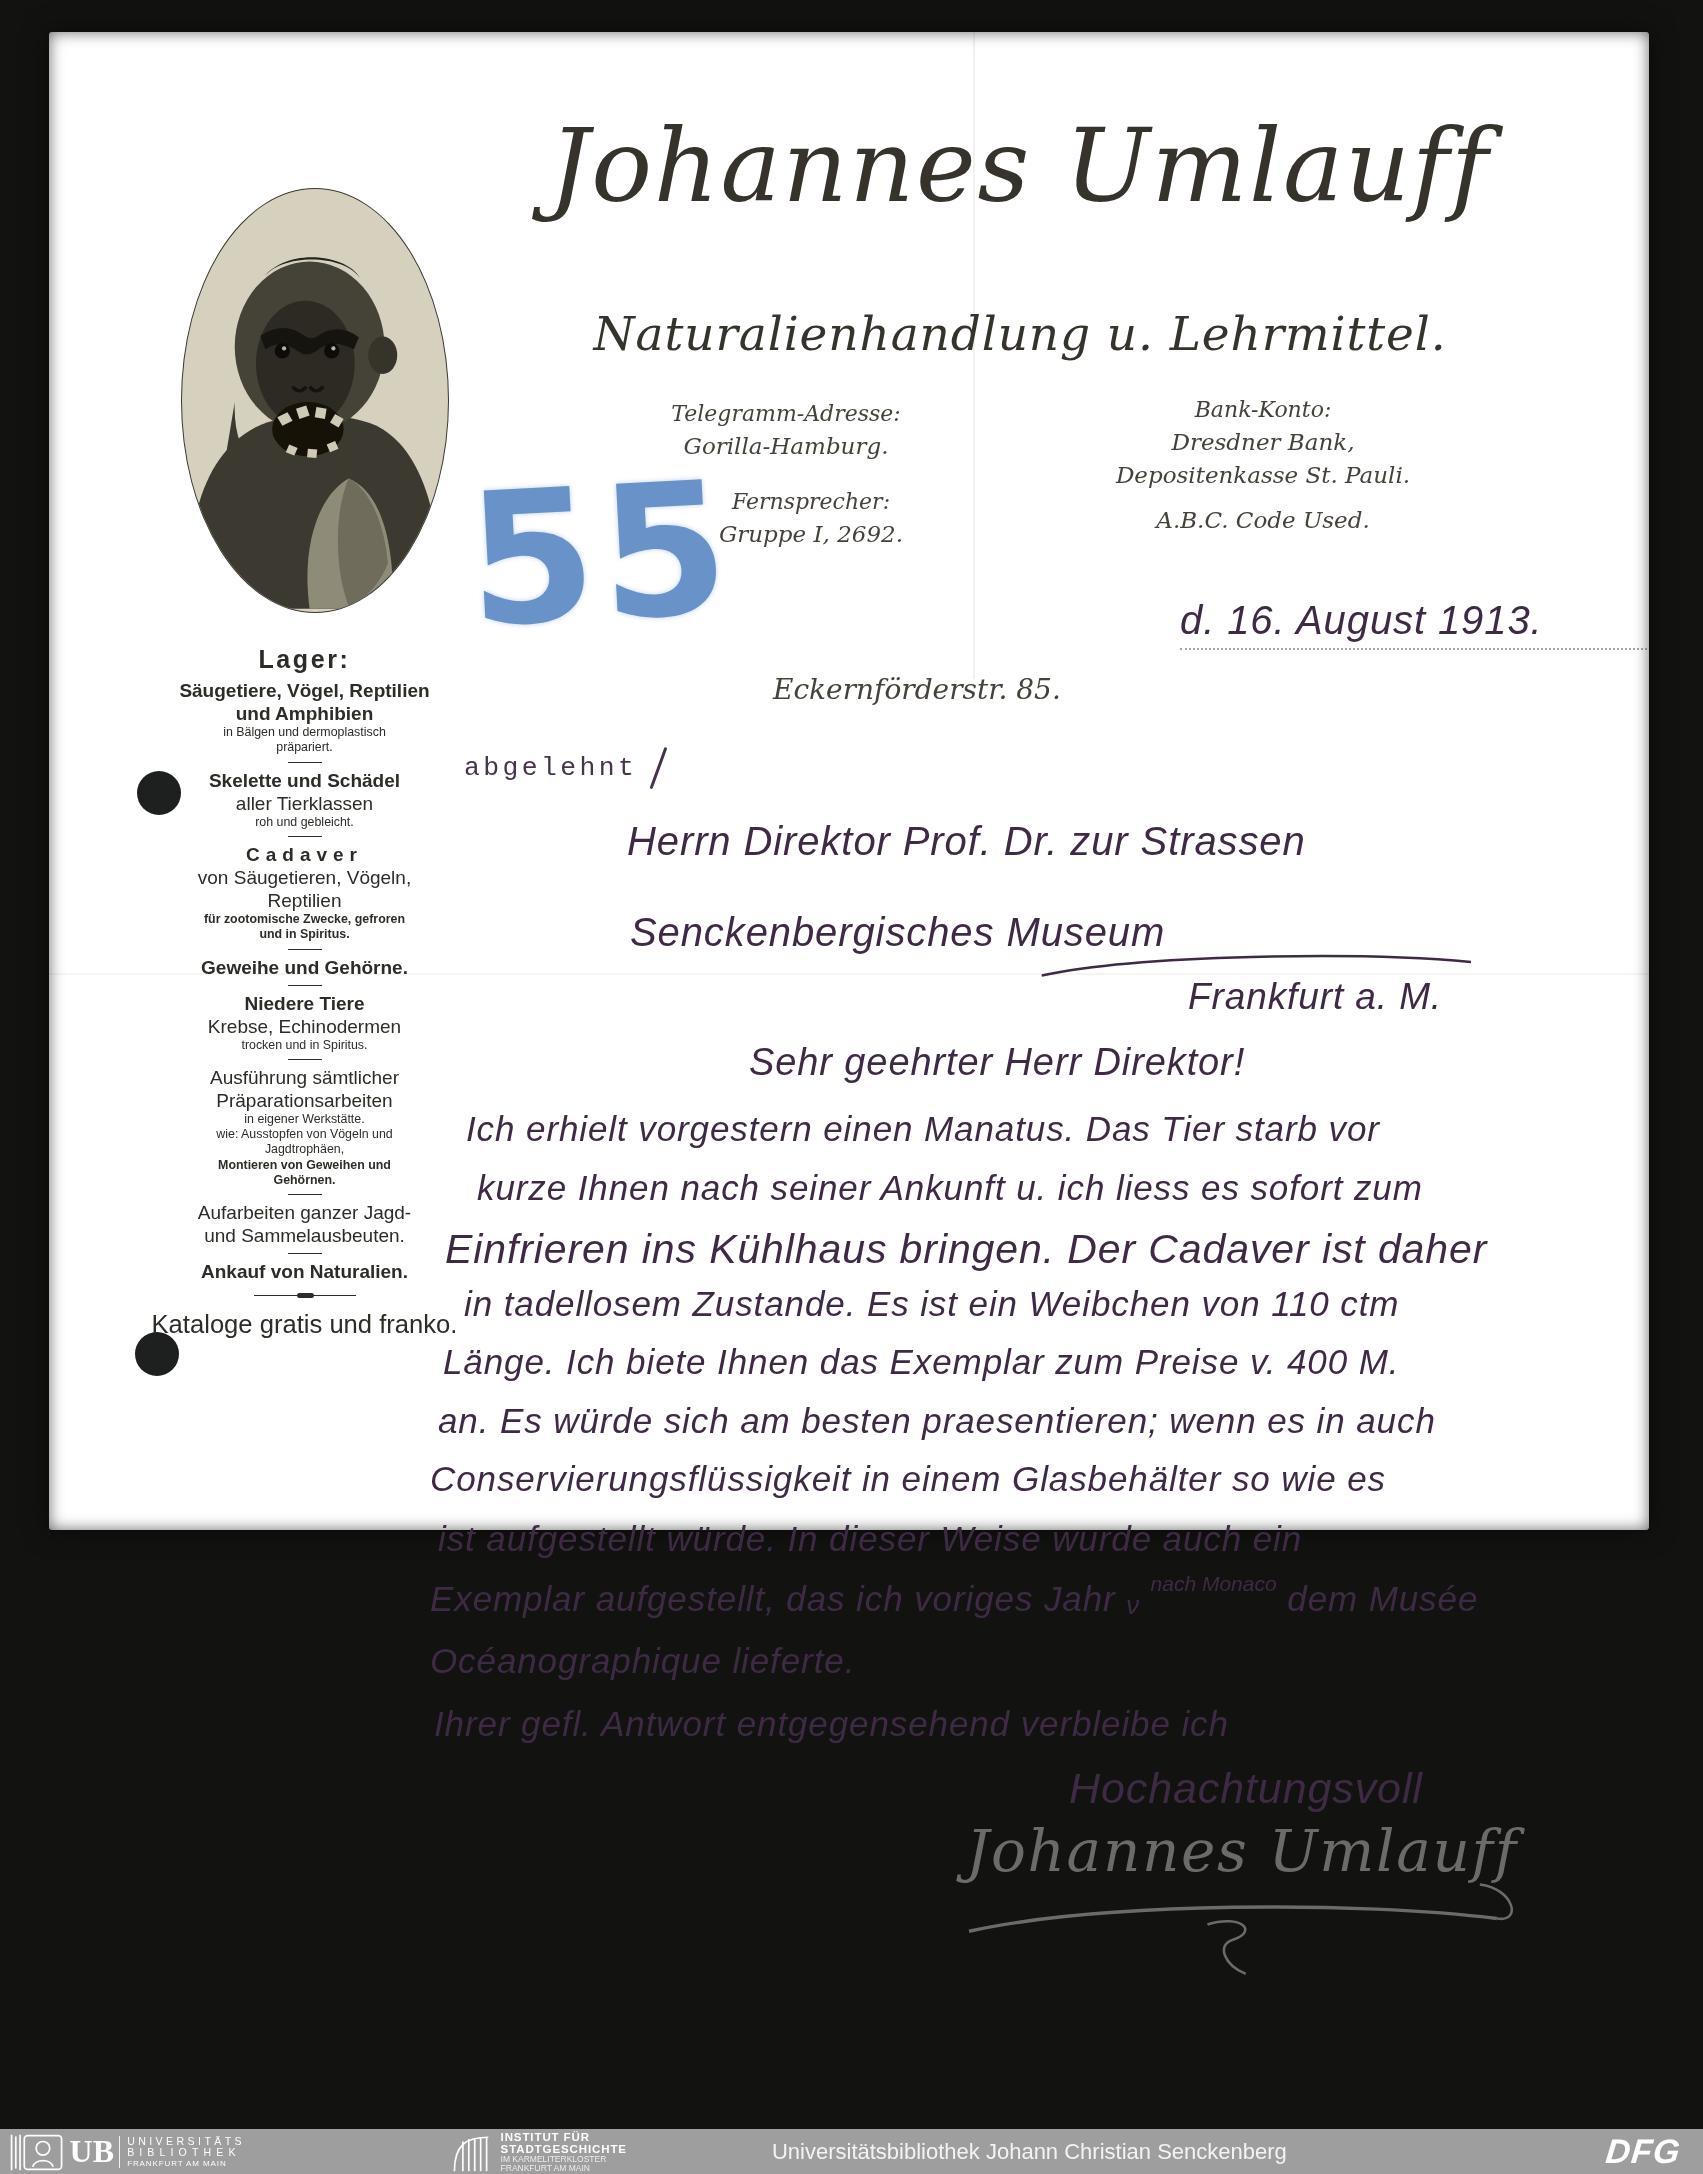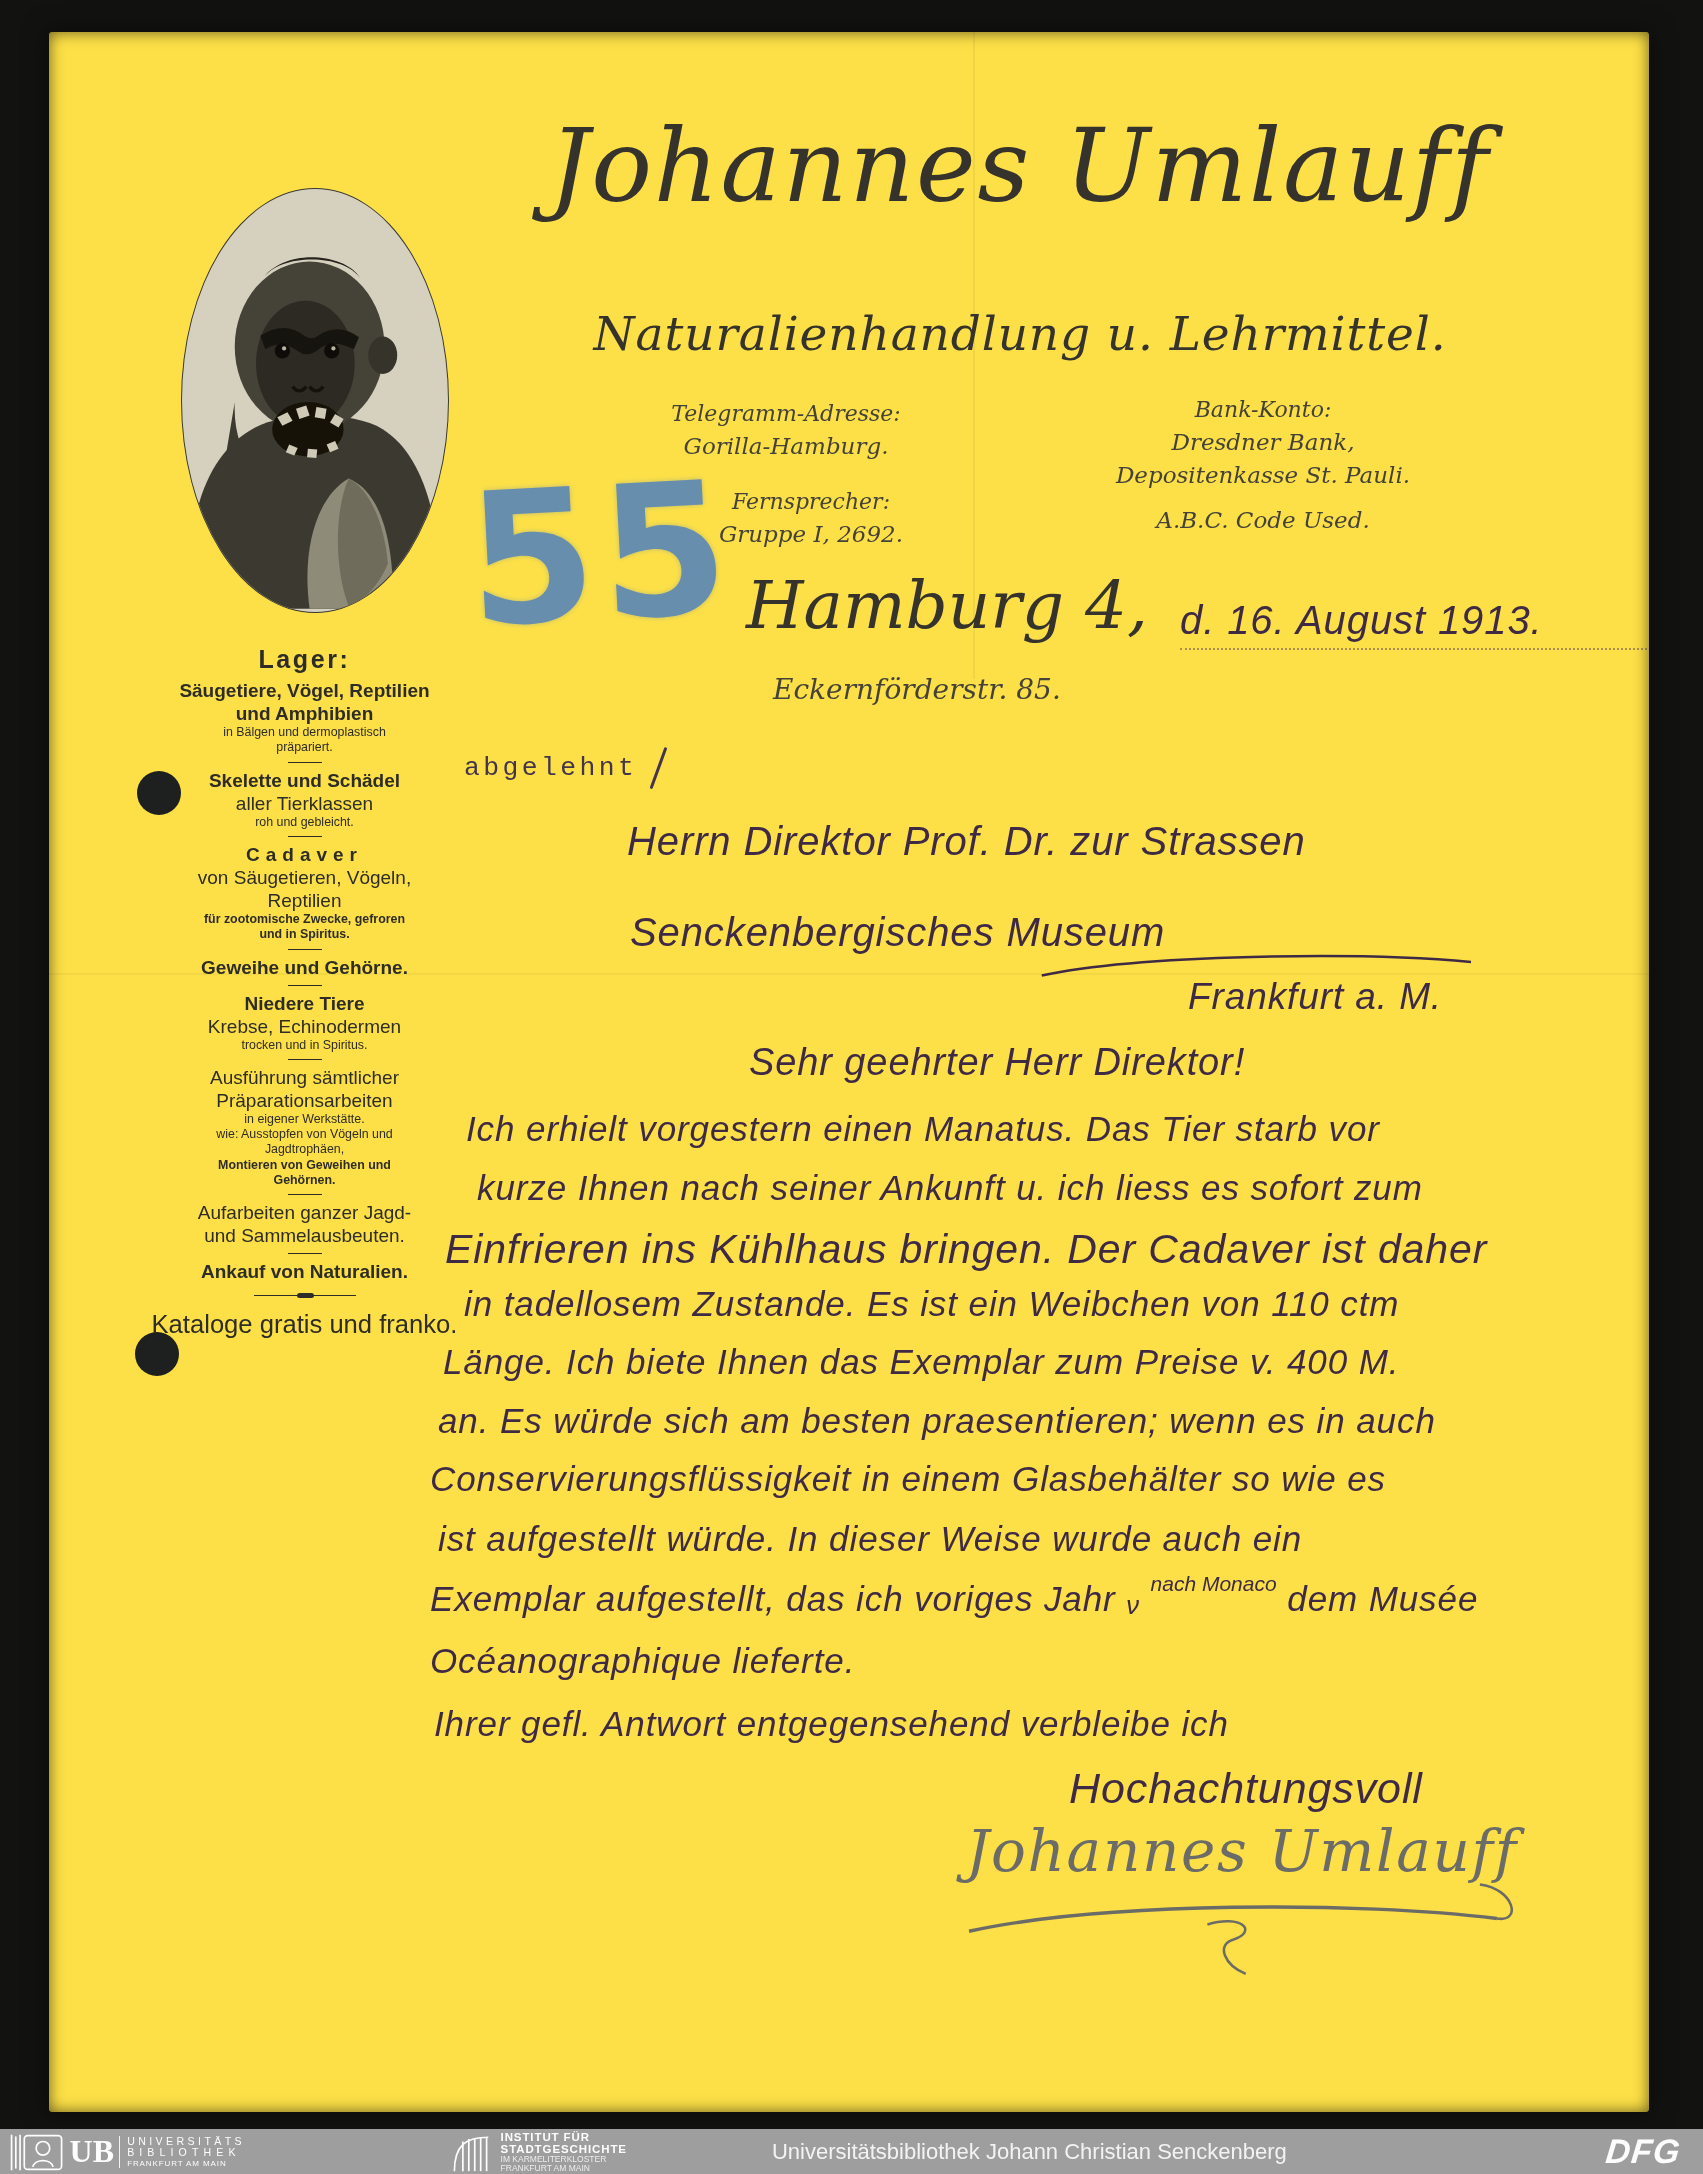--- a/index.html
+++ b/index.html
@@ -1,20 +1,20 @@
 <!DOCTYPE html>
 <html style="font-size:13.6px"><head>
 <meta charset="utf-8">
 <style>
   html,body{margin:0;padding:0;background:#101010;}
   #canvas{position:relative;width:1704px;height:2175px;background:#121210;overflow:hidden;
           font-family:"Liberation Sans",sans-serif;}
   
-  .paper{position:absolute;left:49px;top:32px;width:1600px;height:2080px;
-         background:#fde047;border-radius:3.4px;
+  .paper{position:absolute;left:49px;top:32px;width:1600px;height:1498px;
+         background:#ffffff;border-radius:3.4px;
          box-shadow:0 0 15.3px rgba(0,0,0,.6) inset, 0 0 25.6px rgba(0,0,0,.5);}
   .crease-v{position:absolute;left:924px;top:0;width:1.7px;height:647px;background:rgba(60,55,40,.07);}
   .crease-h{position:absolute;left:0;top:941px;width:100%;height:1.7px;background:rgba(60,55,40,.05);}
   .hole{position:absolute;width:44px;height:44px;border-radius:50%;background:#1d201f;}
   
   .script{font-family:"DejaVu Serif",serif;font-style:italic;color:#35332c;}
   .lh-title{position:absolute;left:400px;top:75px;width:1141px;text-align:center;
             font-size:101px;letter-spacing:1.7px;white-space:nowrap;}
   .lh-sub{position:absolute;left:477px;top:274px;width:988px;text-align:center;
           font-size:47px;letter-spacing:0.9px;white-space:nowrap;}
@@ -128,21 +128,20 @@
     </div>
     <div class="script lh-col col-bank">
       <div class="lbl">Bank-Konto:</div>
       <div>Dresdner Bank,</div>
       <div>Depositenkasse St. Pauli.</div>
       <div class="bank-abc">A.B.C. Code Used.</div>
     </div>
 
     <div class="crayon" style="color:#4f80c0;">55</div>
 
-    <div class="script city-line">Hamburg 4,</div>
     <div class="hw hand-date" style="font-size:40px;">d. 16. August 1913.</div>
     <div class="script street-line">Eckernförderstr. 85.</div>
 
     <div class="sidebar">
       <div class="sb-head">Lager:</div>
       <div class="sb-line b">Säugetiere, Vögel, Reptilien</div>
       <div class="sb-line b">und Amphibien</div>
       <div class="sb-line s">in Bälgen und dermoplastisch</div>
       <div class="sb-line s">präpariert.</div>
       <div class="sb-div"></div>

